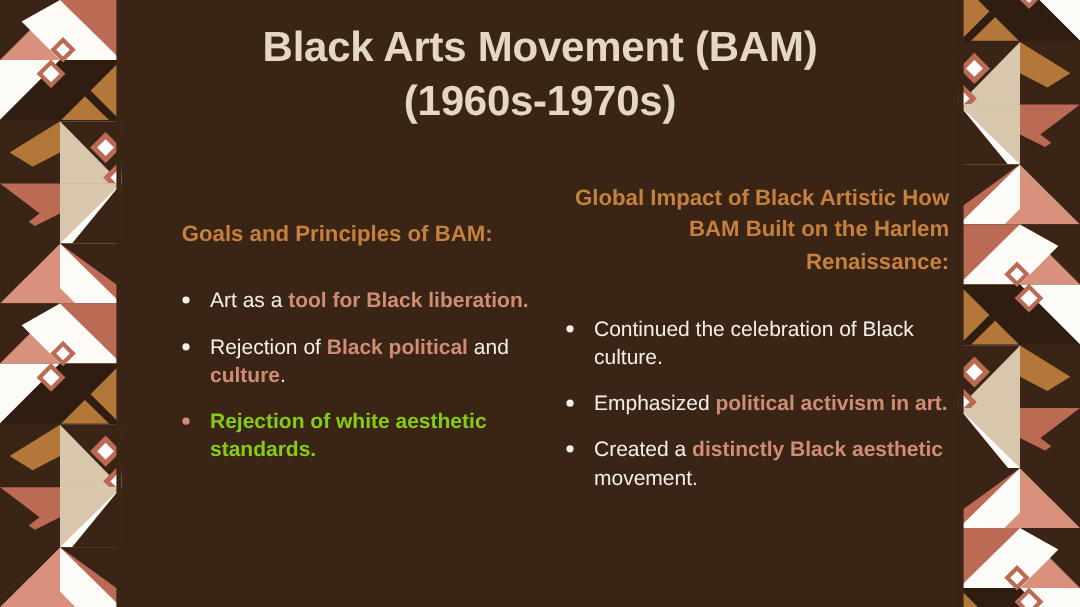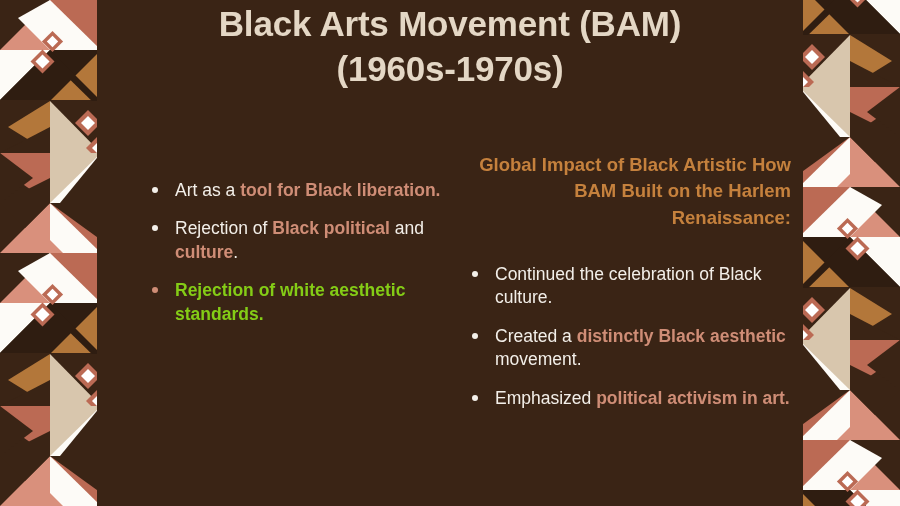--- a/index.html
+++ b/index.html
@@ -27,21 +27,21 @@
   }
   .border-left  { left: 0; }
   .border-right { right: 0; }
   .border-right .strip-svg { transform: scaleX(-1); transform-origin: center; }
   .strip-svg { display: block; width: 101px; height: 506px; }
 
   
   .title-block {
     position: absolute;
     left: 101px;
-    top: 2px;
+    top: 18px;
     width: 698px;
     text-align: center;
     z-index: 4;
   }
   .title-line {
     font-size: 35px;
     font-weight: bold;
     color: #e4d7c5;
     line-height: 1.28;
     letter-spacing: -0.2px;
@@ -200,30 +200,31 @@
   </div>
 
   <div class="title-block">
     <div class="title-line">Black Arts Movement (BAM)</div>
     <div class="title-line">(1960s-1970s)</div>
   </div>
 
   <div class="columns">
 
     <div class="col col-left">
+      <h2 class="col-heading">Goals and Principles of BAM:</h2>
       <ul class="bullets" id="left-bullets">
           <li><span>Art as a </span><span class="hl">tool for Black liberation.</span></li>
           <li><span>Rejection of </span><span class="hl">Black political</span><span> and </span><span class="hl">culture</span><span>.</span></li>
           <li class="accent-bullet"><span>Rejection of white aesthetic standards.</span></li>
         </ul>
     </div>
 
     <div class="col col-right">
       <h2 class="col-heading">Global Impact of Black Artistic How BAM Built on the Harlem Renaissance:</h2>
       <ul class="bullets" id="right-bullets">
           <li><span>Continued the celebration of Black culture.</span></li>
+          <li><span>Emphasized </span><span class="hl">political activism in art.</span></li>
           <li><span>Created a </span><span class="hl">distinctly Black aesthetic</span><span> movement.</span></li>
-          <li><span>Emphasized </span><span class="hl">political activism in art.</span></li>
         </ul>
     </div>
 
   </div>
 </div>
 
 </body></html>

